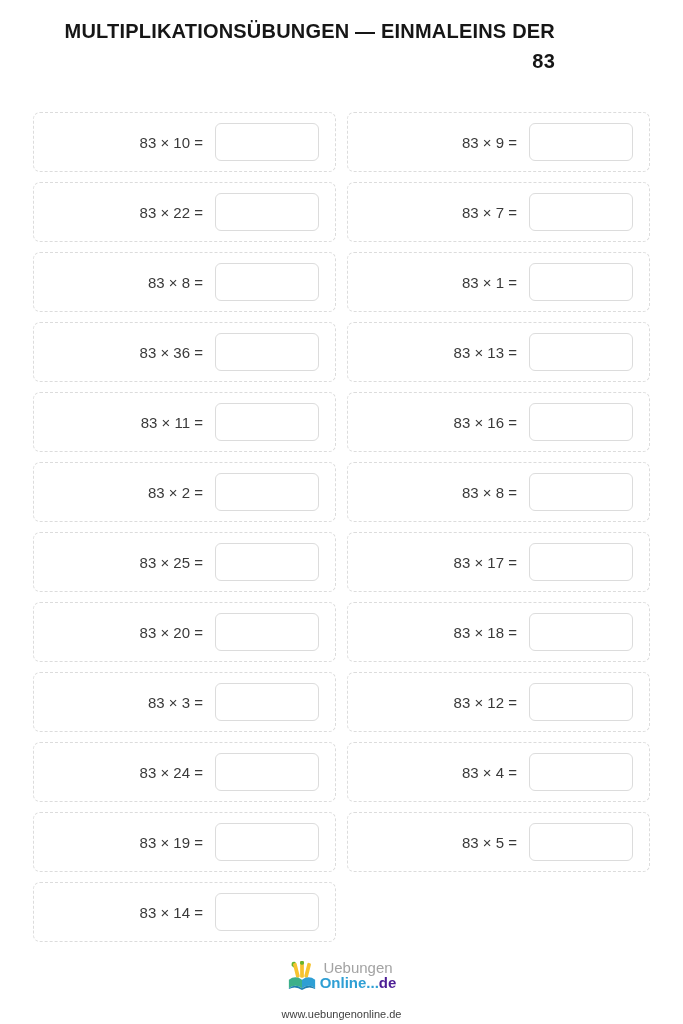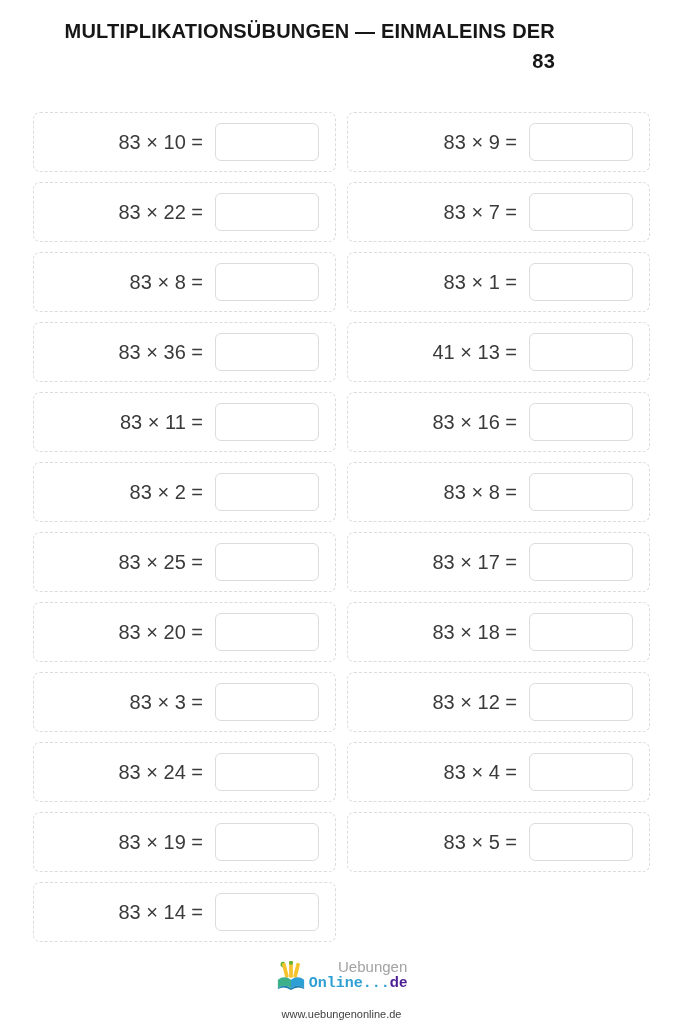--- a/index.html
+++ b/index.html
@@ -37,21 +37,21 @@
     height: 60px;
     background: #ffffff;
     border: 1px dashed #dcdcdc;
     border-radius: 7px;
     display: flex;
     align-items: center;
     justify-content: flex-end;
     padding-right: 16px;
   }
   .q {
-    font-size: 20px;
+    font-size: 15px;
     color: #3a3a3a;
     margin-right: 12px;
     white-space: nowrap;
   }
   .ans {
     box-sizing: border-box;
     width: 104px;
     height: 38px;
     border: 1px solid #dcdcdc;
     border-radius: 6px;
@@ -65,26 +65,26 @@
     margin-top: 17px;
     text-align: center;
   }
   .logo {
     display: inline-flex;
     align-items: center;
     gap: 3px;
     cursor: pointer;
   }
   .logo-text {
-    text-align: right;
+    text-align: center;
     line-height: 1.02;
     font-size: 15px;
   }
   .lg-gray  { color: #a3a3a3; font-weight: normal; }
-  .lg-blue  { color: #2e9fd4; font-weight: bold; font-family: Liberation Mono, monospace; }
+  .lg-blue  { color: #2e9fd4; font-weight: bold; }
   .lg-green { color: #4c1d95; font-weight: bold; }
   .url {
     margin-top: 13px;
     font-size: 11px;
     color: #3f3f3f;
   }
 </style>
 </head>
 <body>
 
@@ -122,21 +122,21 @@
       <span class="q">83 × 1 =</span>
       <input class="ans" type="text" value="" style="">
     </div>
 
     <div class="card">
       <span class="q">83 × 36 =</span>
       <input class="ans" type="text" value="" style="">
     </div>
 
     <div class="card">
-      <span class="q">41 × 13 =</span>
+      <span class="q">83 × 13 =</span>
       <input class="ans" type="text" value="" style="">
     </div>
 
     <div class="card">
       <span class="q">83 × 11 =</span>
       <input class="ans" type="text" value="" style="">
     </div>
 
     <div class="card">
       <span class="q">83 × 16 =</span>

